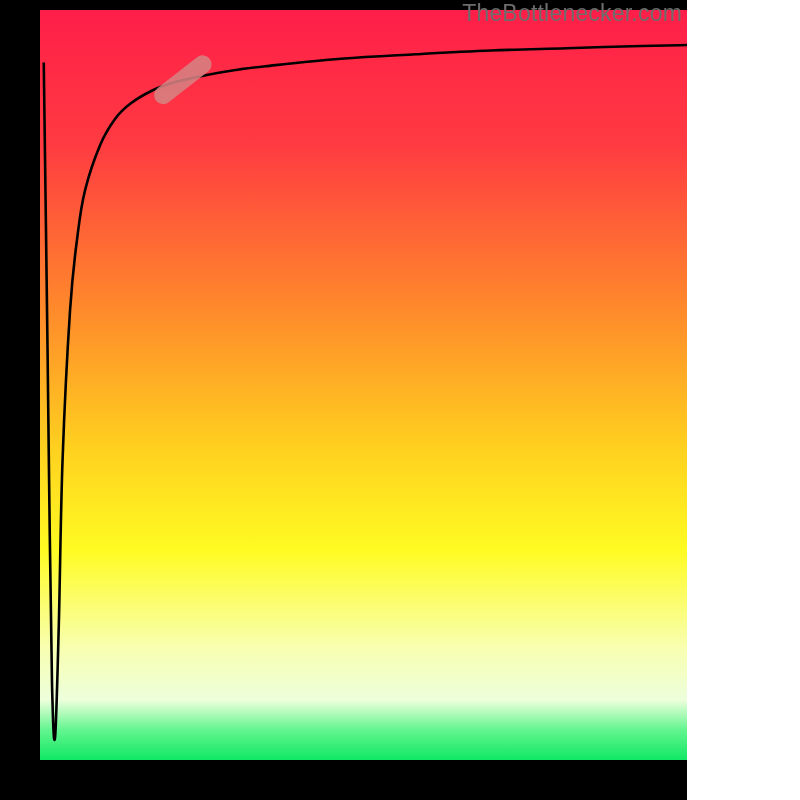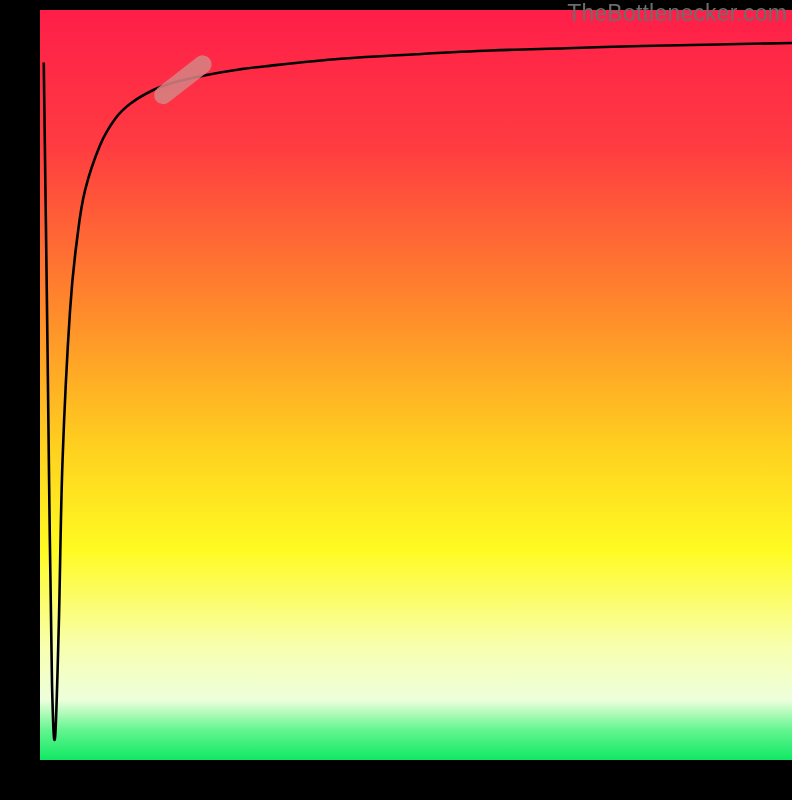--- a/index.html
+++ b/index.html
@@ -3,21 +3,21 @@
 <meta charset="utf-8">
 <style>
   body {
     margin: 0;
     padding: 0;
     background: #fff;
     font-family: Arial, Helvetica, sans-serif;
   }
   .stage {
     position: relative;
-    width: 792px;
+    width: 687px;
     height: 800px;
     overflow: hidden;
   }
   
   .axes-bg {
     position: absolute;
     inset: 0;
     background: #000;
   }
   .gradient {

